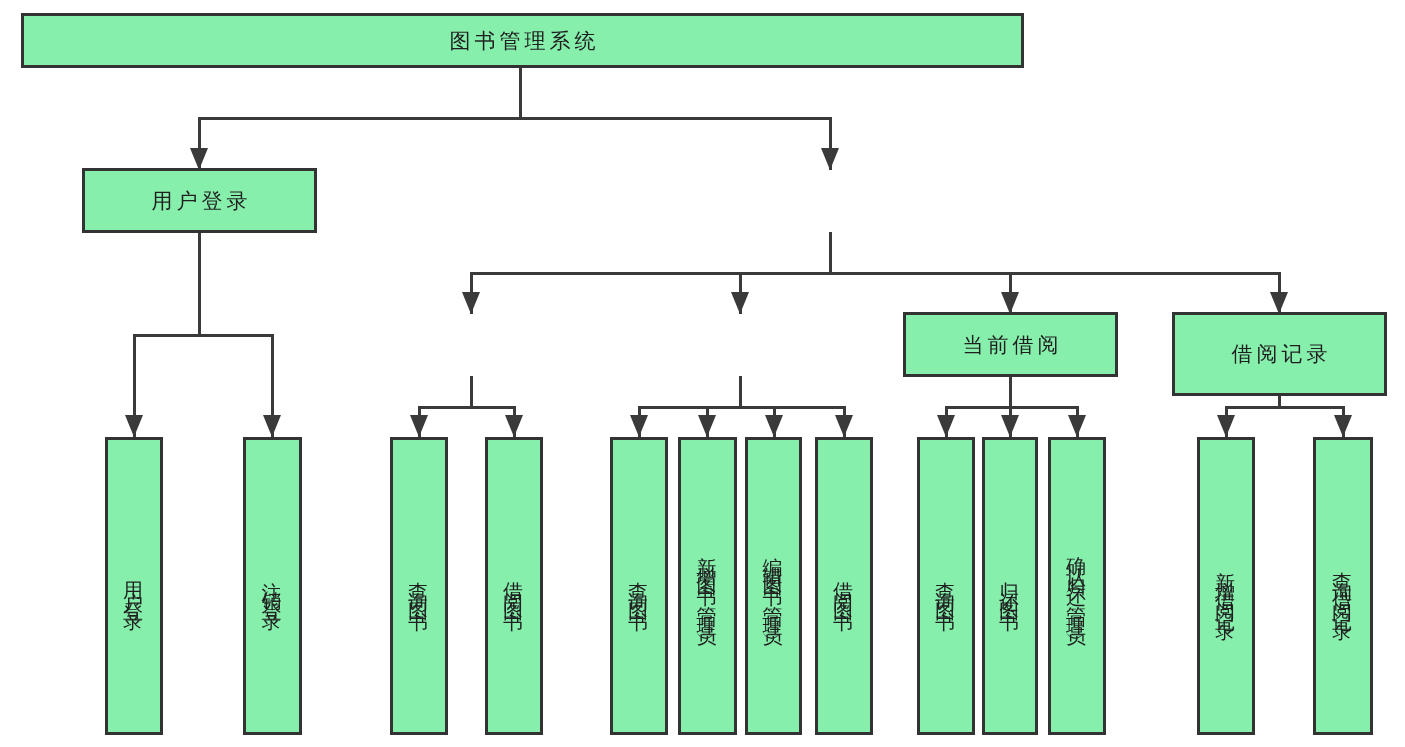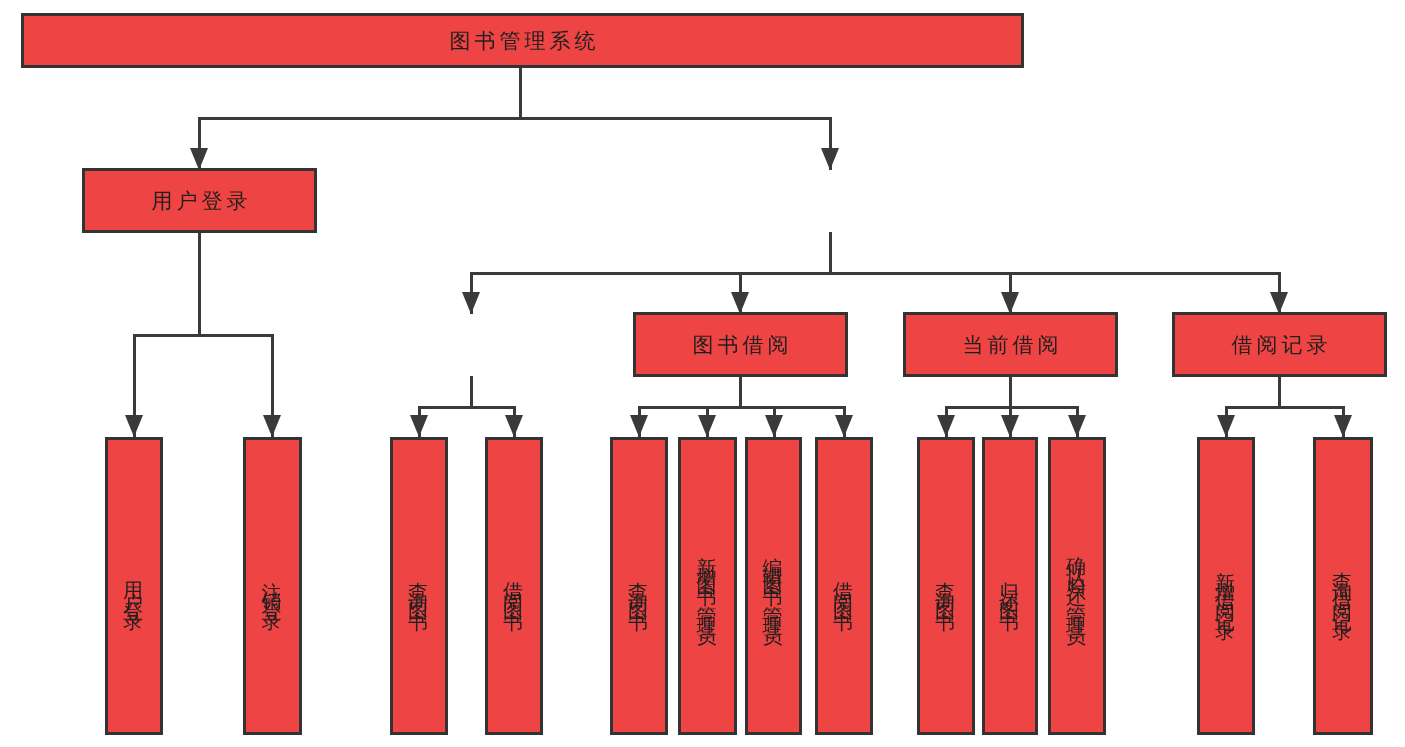--- a/index.html
+++ b/index.html
@@ -12,21 +12,21 @@
     width: 1405px;
     height: 747px;
     background: var(--bg, #ffffff);
     overflow: hidden;
     font-family: "DejaVu Sans", "Liberation Sans", sans-serif;
   }
   .node {
     position: absolute;
     box-sizing: border-box;
     border: 3px solid var(--border, #333333);
-    background: #ef4444;
+    background: #86efac;
     display: flex;
     align-items: center;
     justify-content: center;
     color: var(--text, #1f1f1f);
   }
   .node-label {
     font-size: 21px;
     letter-spacing: 4px;
     text-indent: 4px;
     white-space: nowrap;
@@ -122,27 +122,24 @@
     </div>
     <div class="node" style="left: 82px; top: 168px; width: 235px; height: 65px;">
       <span class="node-label">用户登录</span>
     </div>
     <div class="node vertical" style="left: 105px; top: 437px; width: 58px; height: 298px;">
       <span class="node-label">用户登录</span>
     </div>
     <div class="node vertical" style="left: 243px; top: 437px; width: 59px; height: 298px;">
       <span class="node-label">注销登录</span>
     </div>
-    <div class="node" style="left: 633px; top: 312px; width: 215px; height: 65px;">
-      <span class="node-label">图书借阅</span>
-    </div>
     <div class="node" style="left: 903px; top: 312px; width: 215px; height: 65px;">
       <span class="node-label">当前借阅</span>
     </div>
-    <div class="node" style="left: 1172px; top: 312px; width: 215px; height: 65px; text-align: center;">
+    <div class="node" style="left: 1172px; top: 312px; width: 215px; height: 84px; text-align: center;">
       <span class="node-label">借阅记录</span>
     </div>
     <div class="node vertical" style="left: 390px; top: 437px; width: 58px; height: 298px;">
       <span class="node-label">查询图书</span>
     </div>
     <div class="node vertical" style="left: 485px; top: 437px; width: 58px; height: 298px;">
       <span class="node-label">借阅图书</span>
     </div>
     <div class="node vertical" style="left: 610px; top: 437px; width: 58px; height: 298px;">
       <span class="node-label">查询图书</span>

